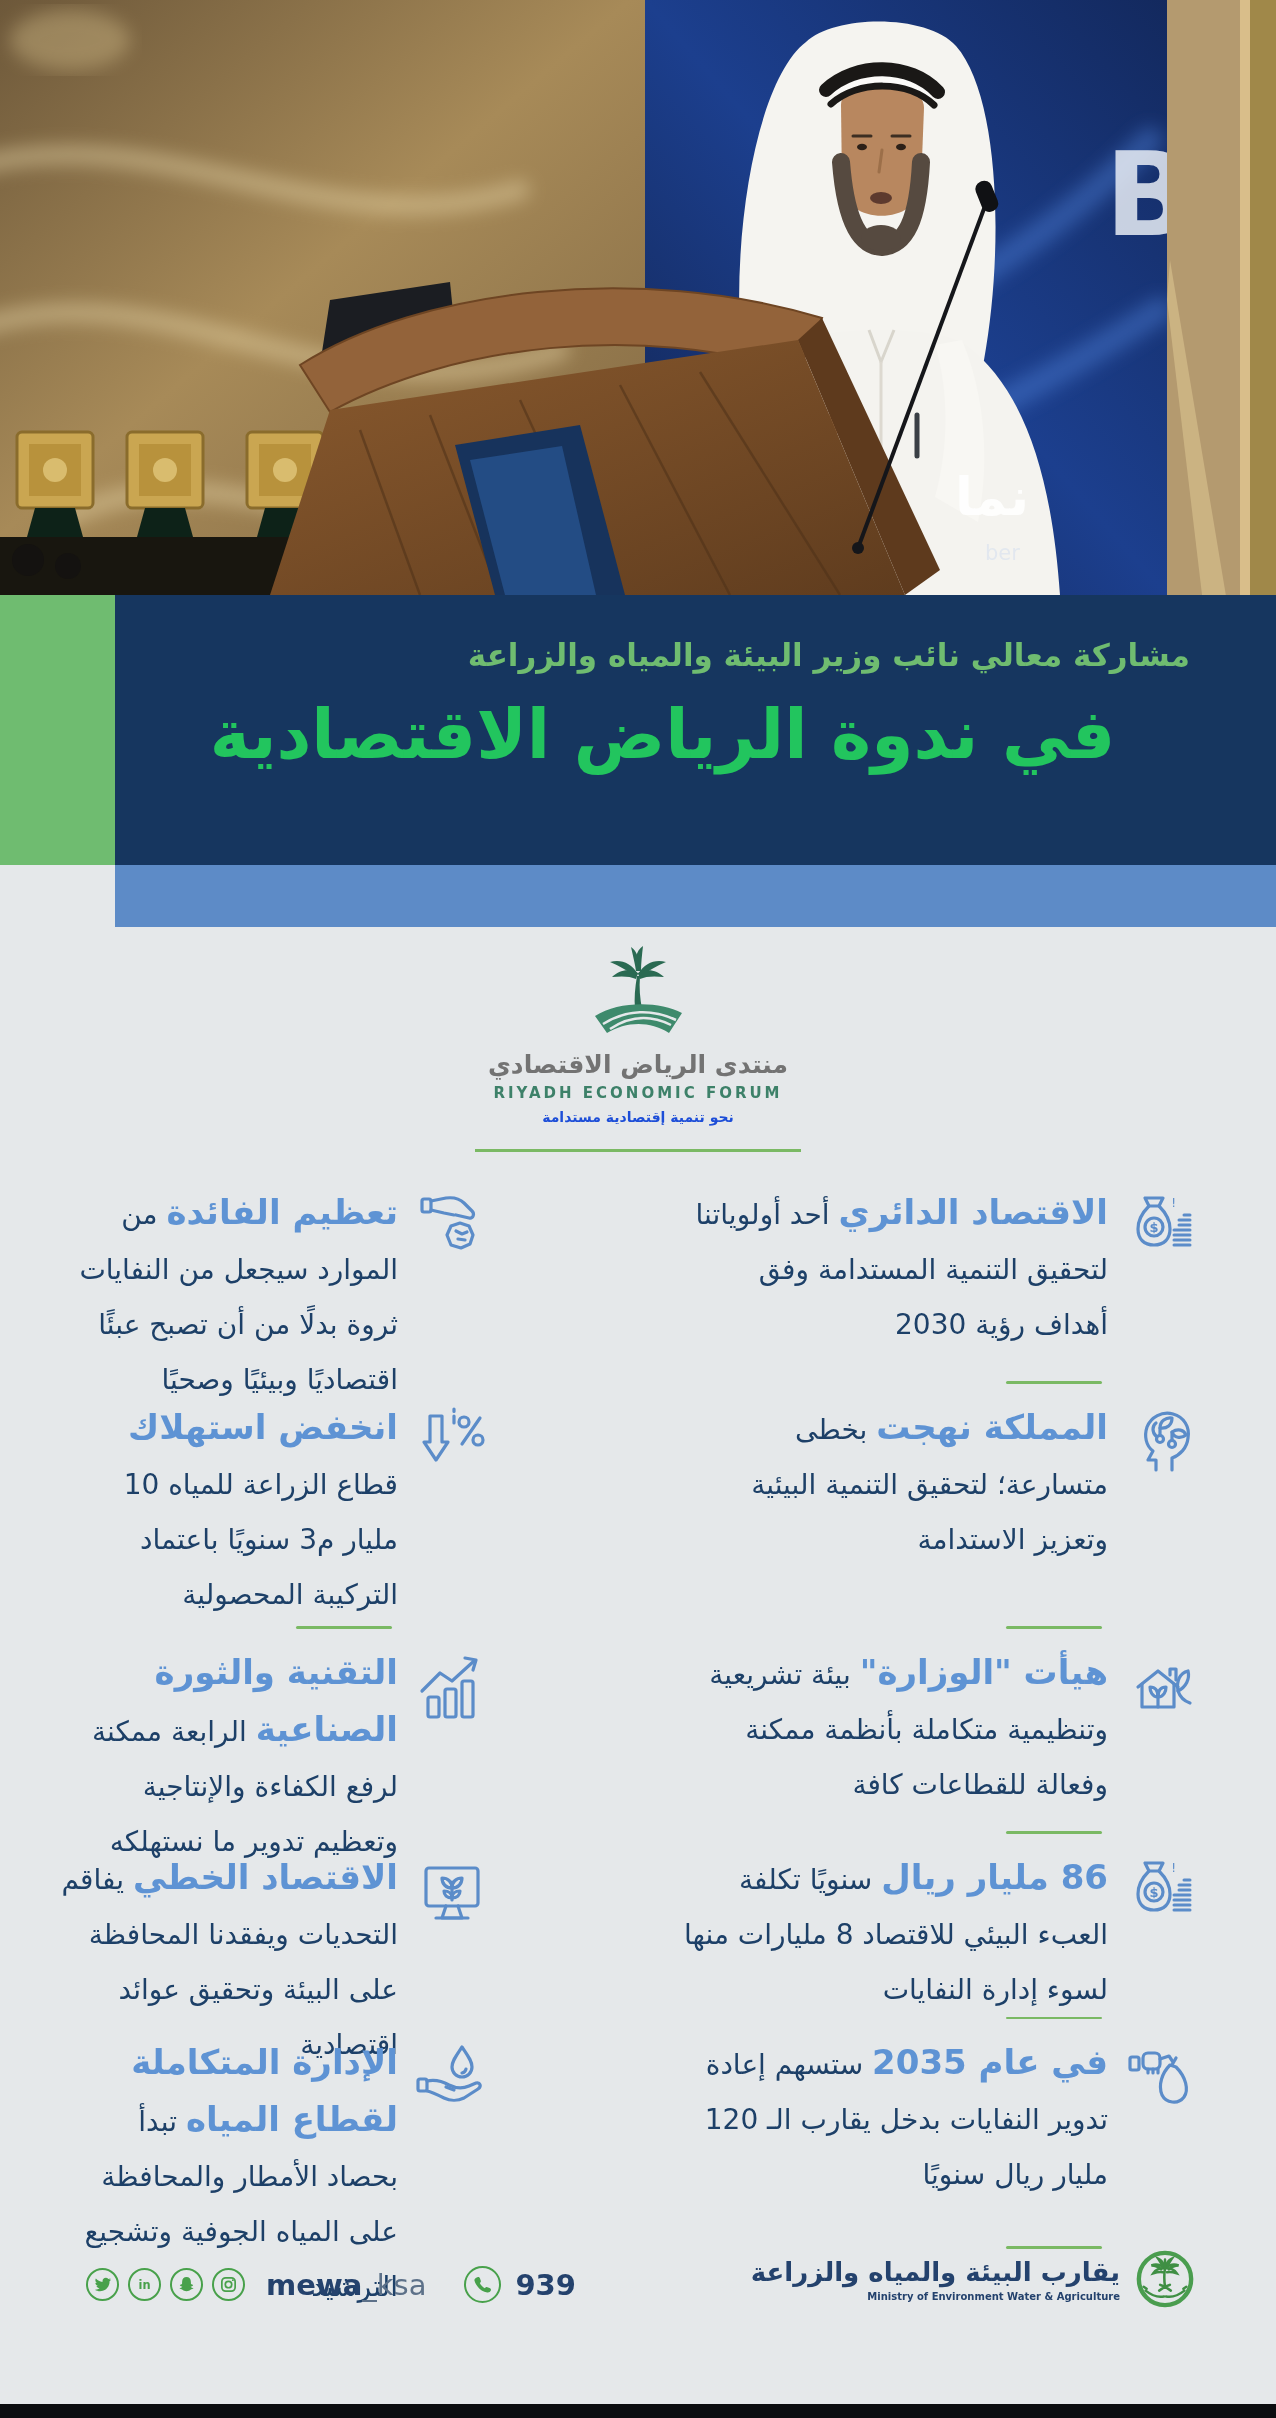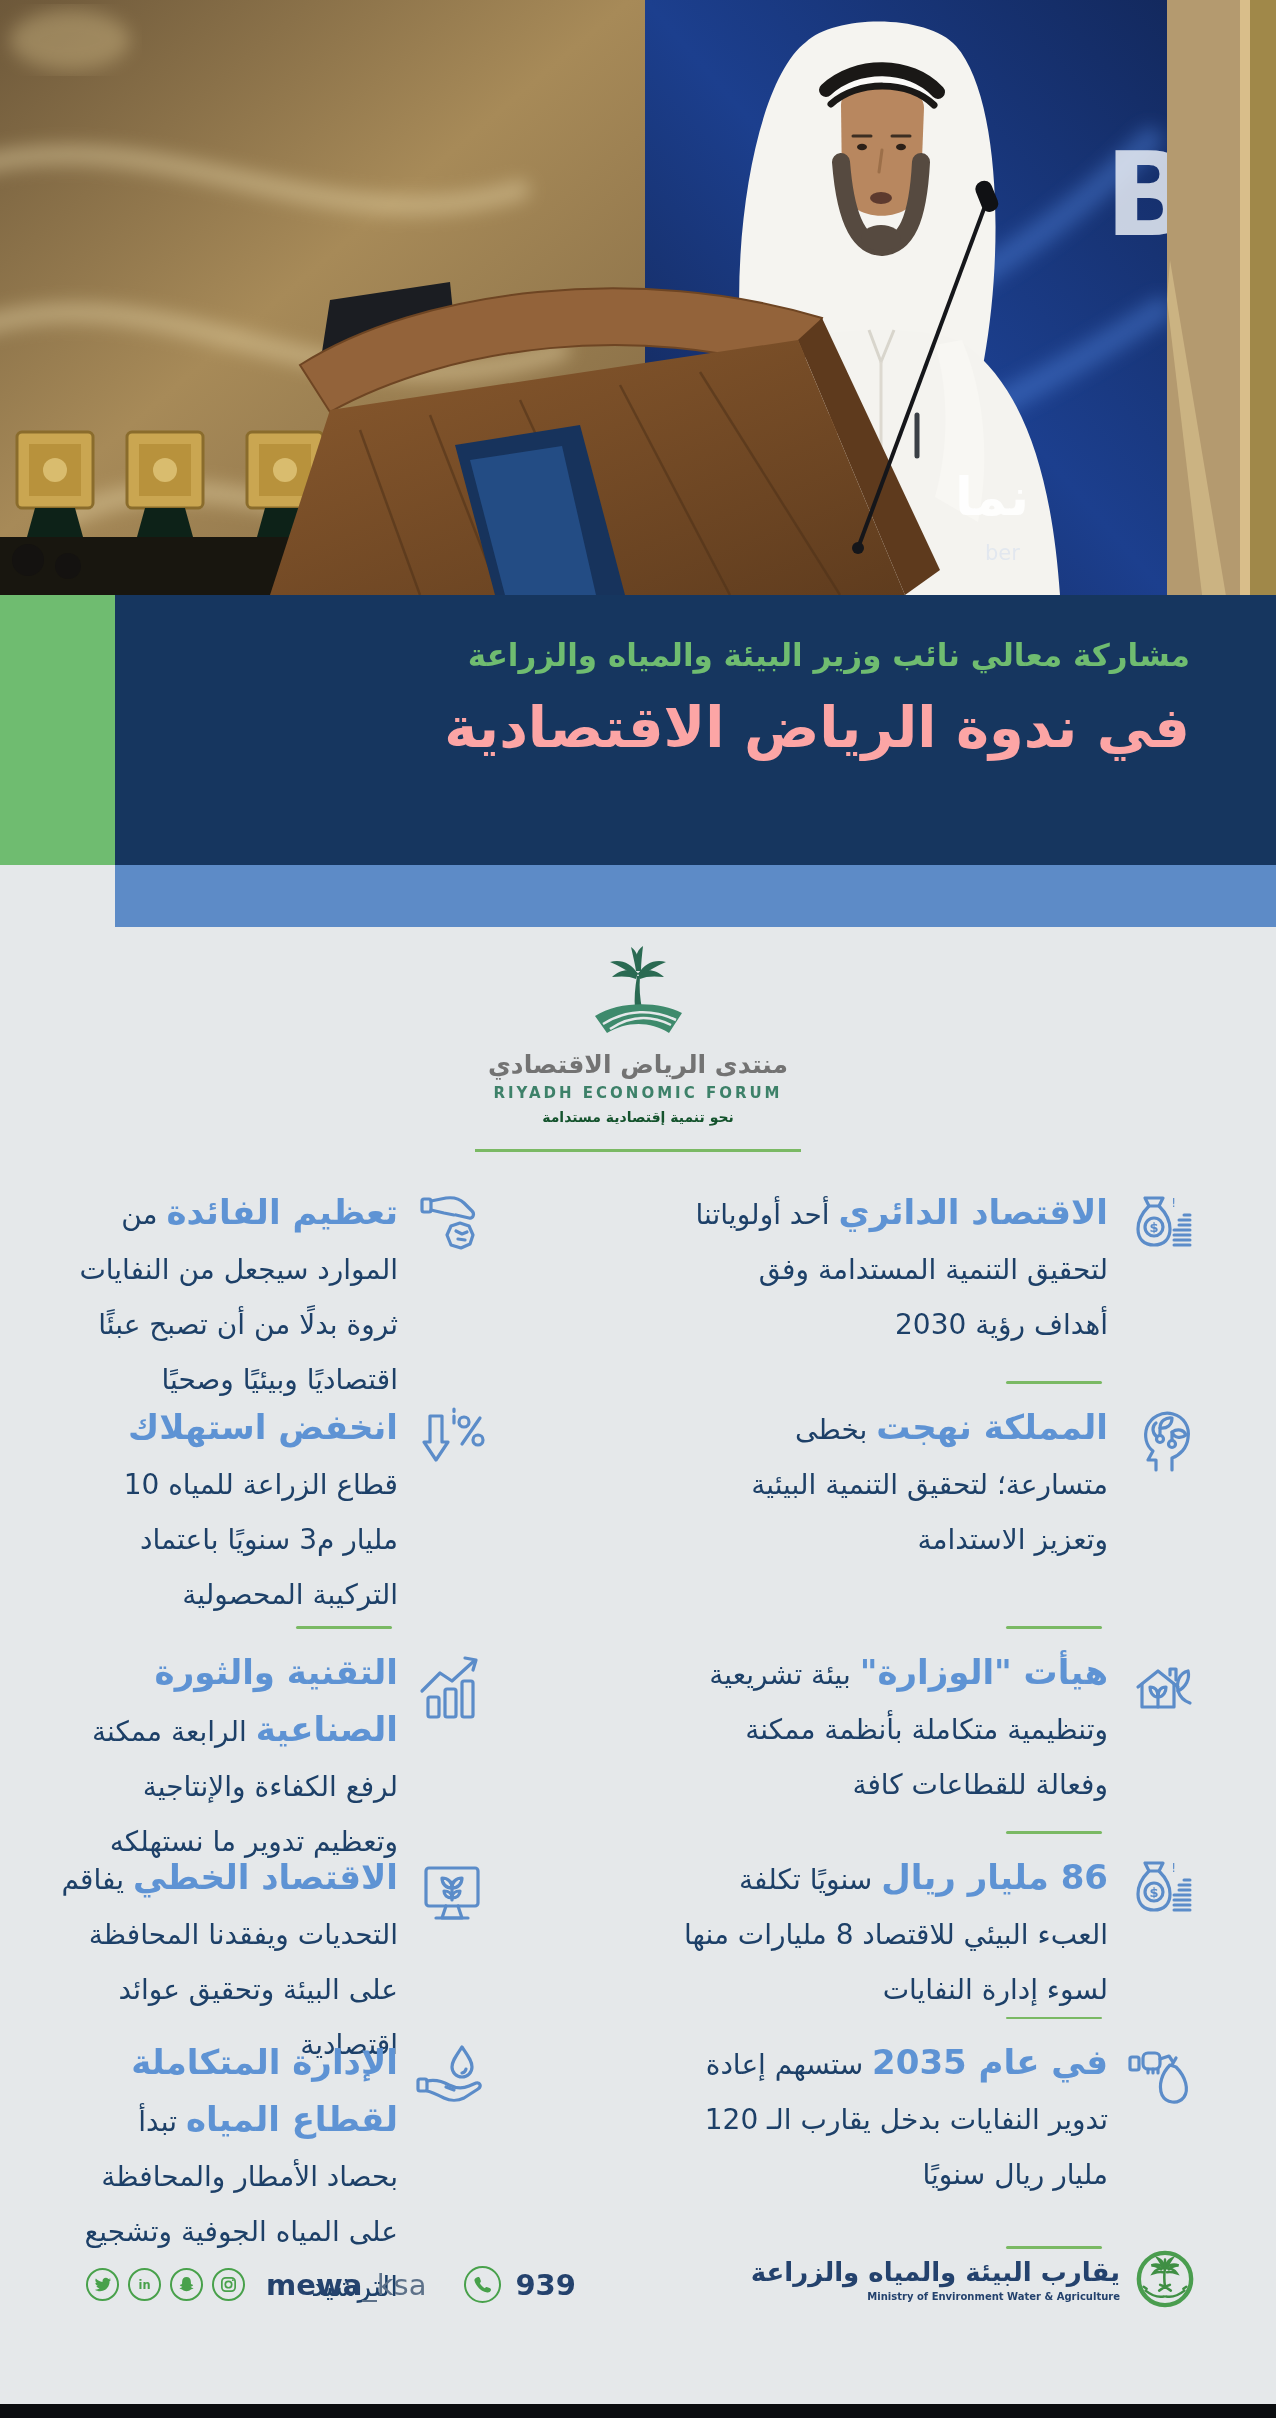--- a/index.html
+++ b/index.html
@@ -11,29 +11,29 @@
   .photo { position:absolute; top:0; left:0; width:1276px; height:595px; display:block; }
 
   
   .banner-green { position:absolute; top:595px; left:0; width:115px; height:270px; background:#6fbc70; }
   .banner-navy  { position:absolute; top:595px; left:115px; width:1161px; height:270px;
                   background:#16365f; direction:rtl; text-align:right;
                   padding:0; box-sizing:border-box; }
   .banner-subtitle { position:absolute; top:42px; right:86px; left:20px;
                      color:#6fbc70; font-size:31px; font-weight:bold; }
   .banner-title    { position:absolute; top:100px; right:86px; left:20px;
-                     color:#fca5a5; font-size:56px; font-weight:bold; }
+                     color:#22c55e; font-size:68px; font-weight:bold;text-align:center; }
   .substrip { position:absolute; top:865px; left:115px; width:1161px; height:62px; background:#5d8bc7; }
 
   
   .forum { position:absolute; top:946px; left:0; width:1276px; text-align:center; }
   .forum svg { display:block; margin:0 auto; }
   .forum-ar  { font-size:25px; font-weight:bold; color:#737373; margin-top:4px; }
   .forum-en  { font-size:15px; font-weight:bold; letter-spacing:3px; color:#3d8169; margin-top:5px; }
-  .forum-tag { font-size:14px; font-weight:bold; color:#14532d; margin-top:7px; }
+  .forum-tag { font-size:14px; font-weight:bold; color:#1d4ed8; margin-top:7px; }
   .forum-line { width:326px; height:3px; background:#7ab964; margin:24px auto 0; }
 
   
   .grid { position:absolute; top:1185px; right:76px; direction:rtl;
           display:grid; grid-template-columns:520px 430px; column-gap:190px;
           grid-template-rows:215px 245px 205px 185px 230px; }
   .item { display:flex; flex-direction:column; }
   .item-row { display:flex; gap:16px; }
   .item-icon { flex:0 0 76px; width:76px; padding-top:6px; }
   .item-icon svg { display:block; }

